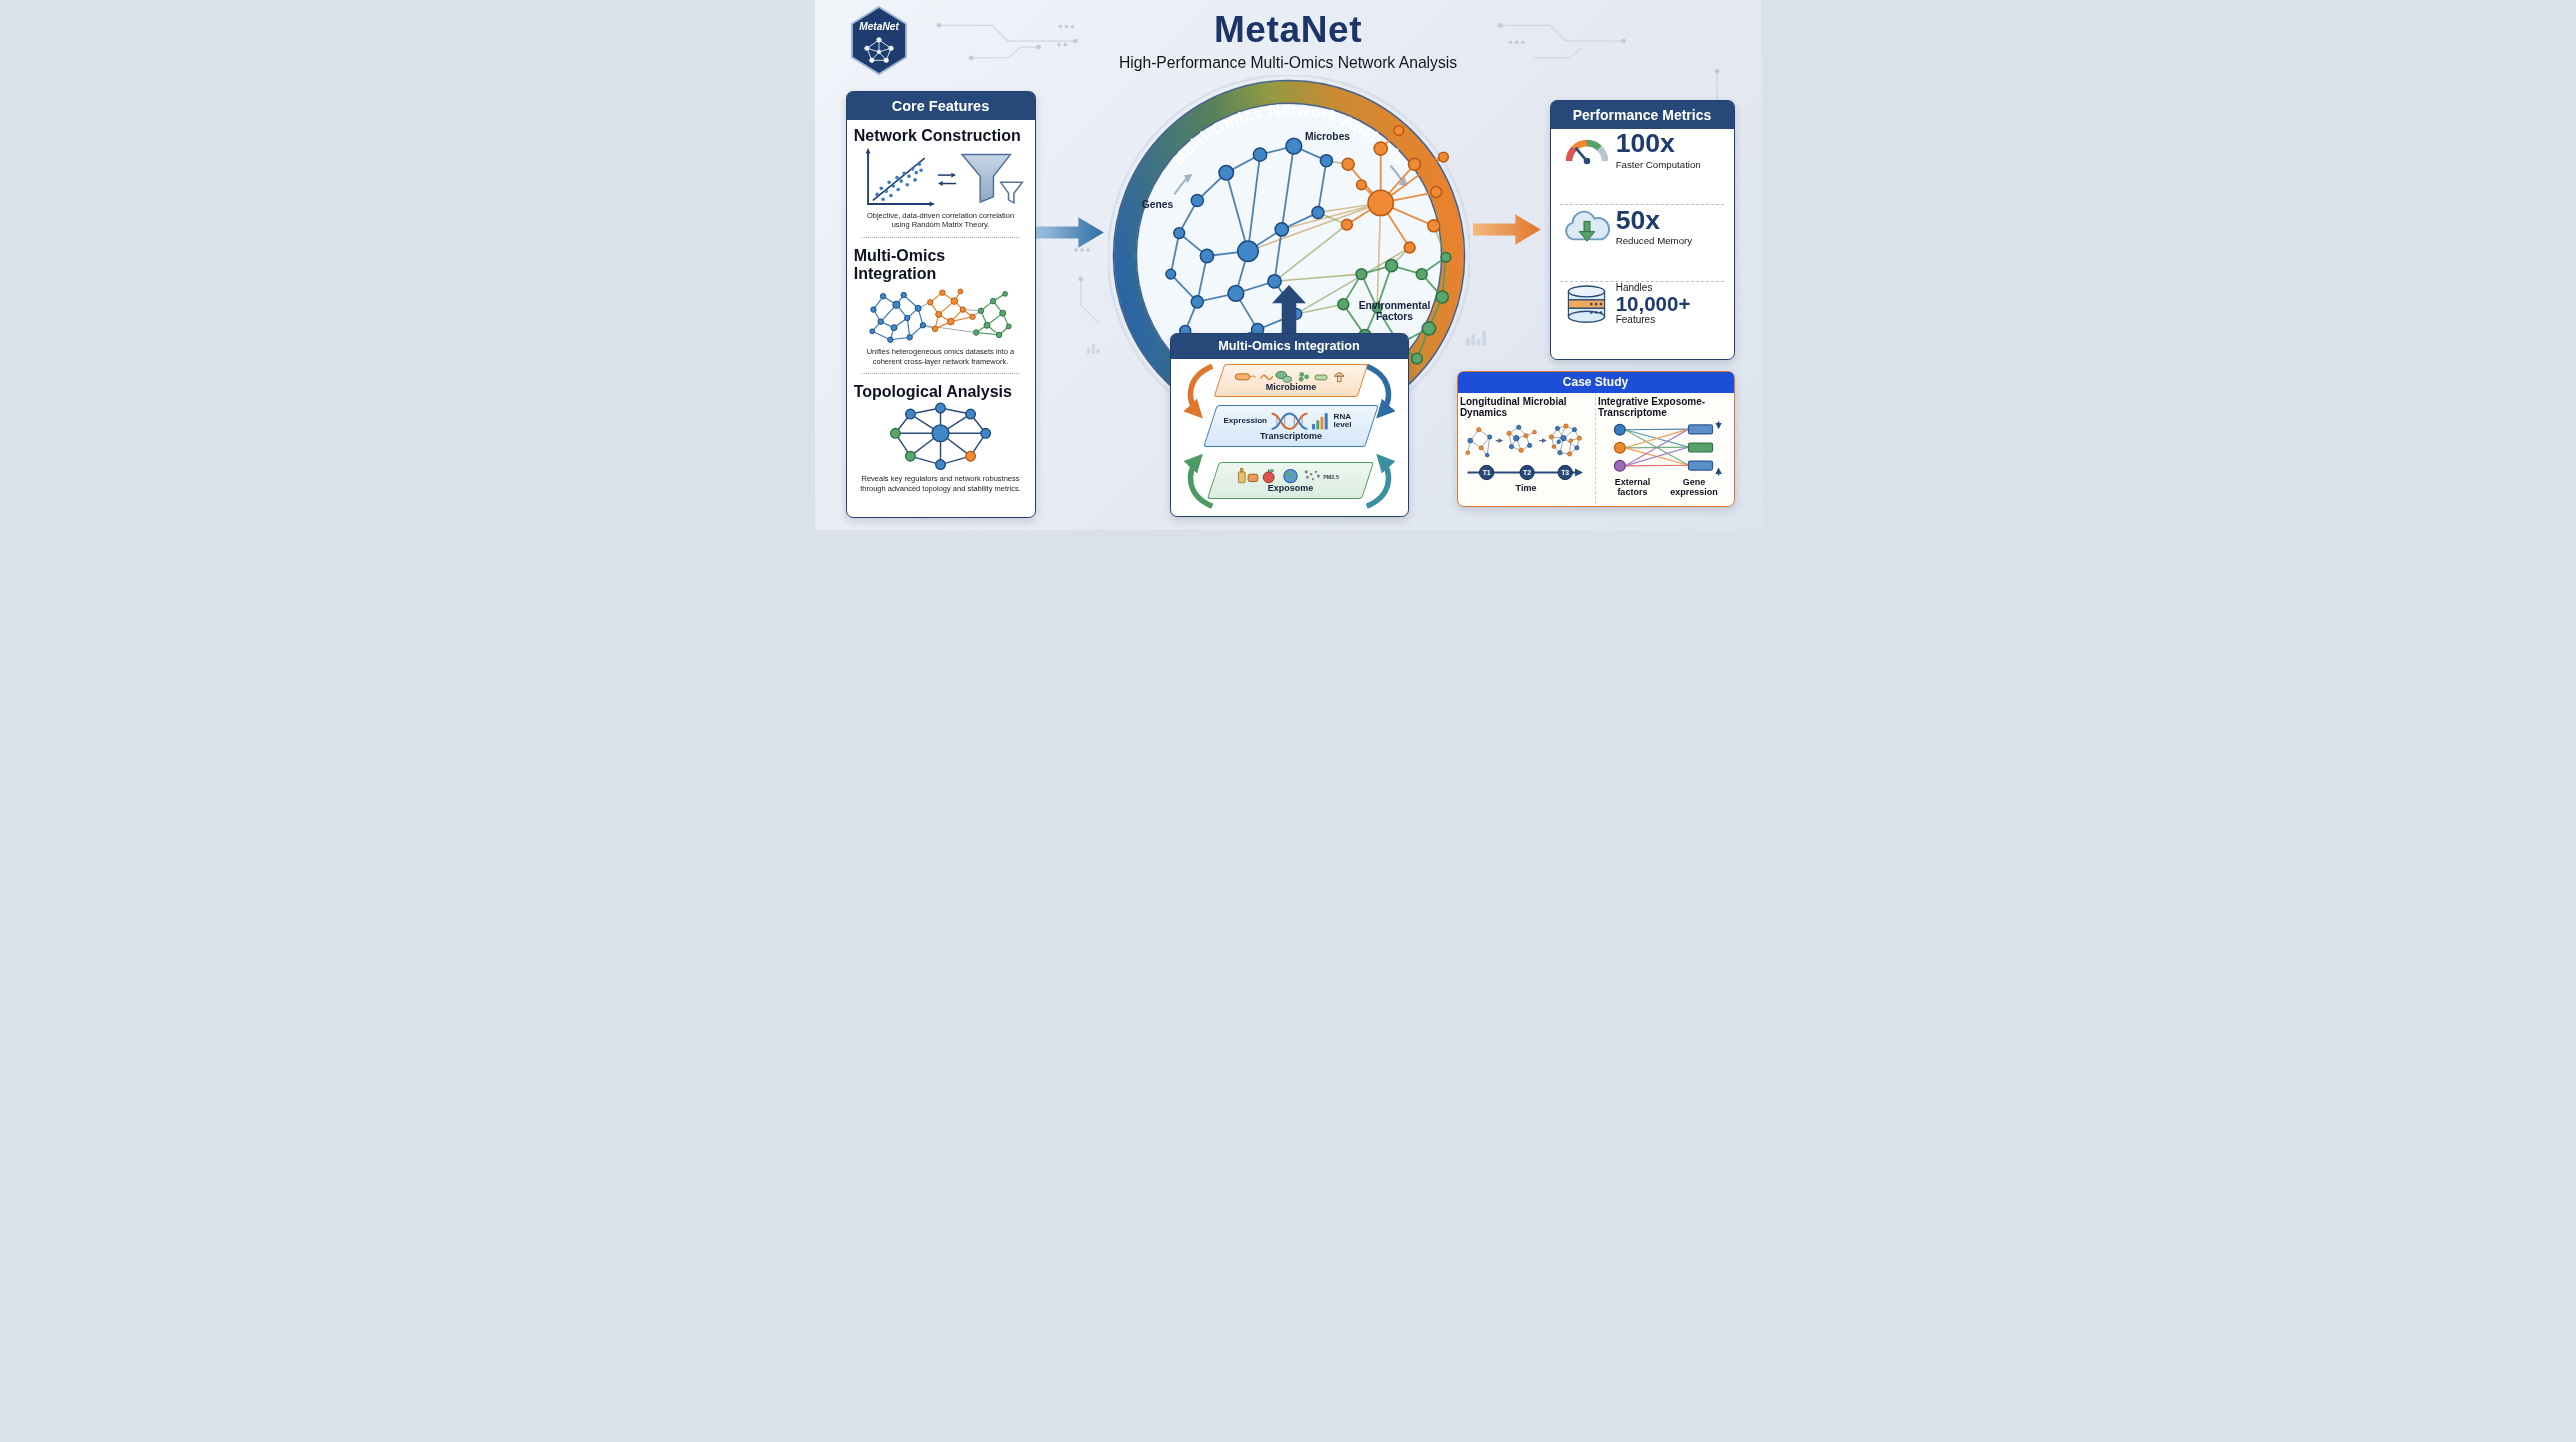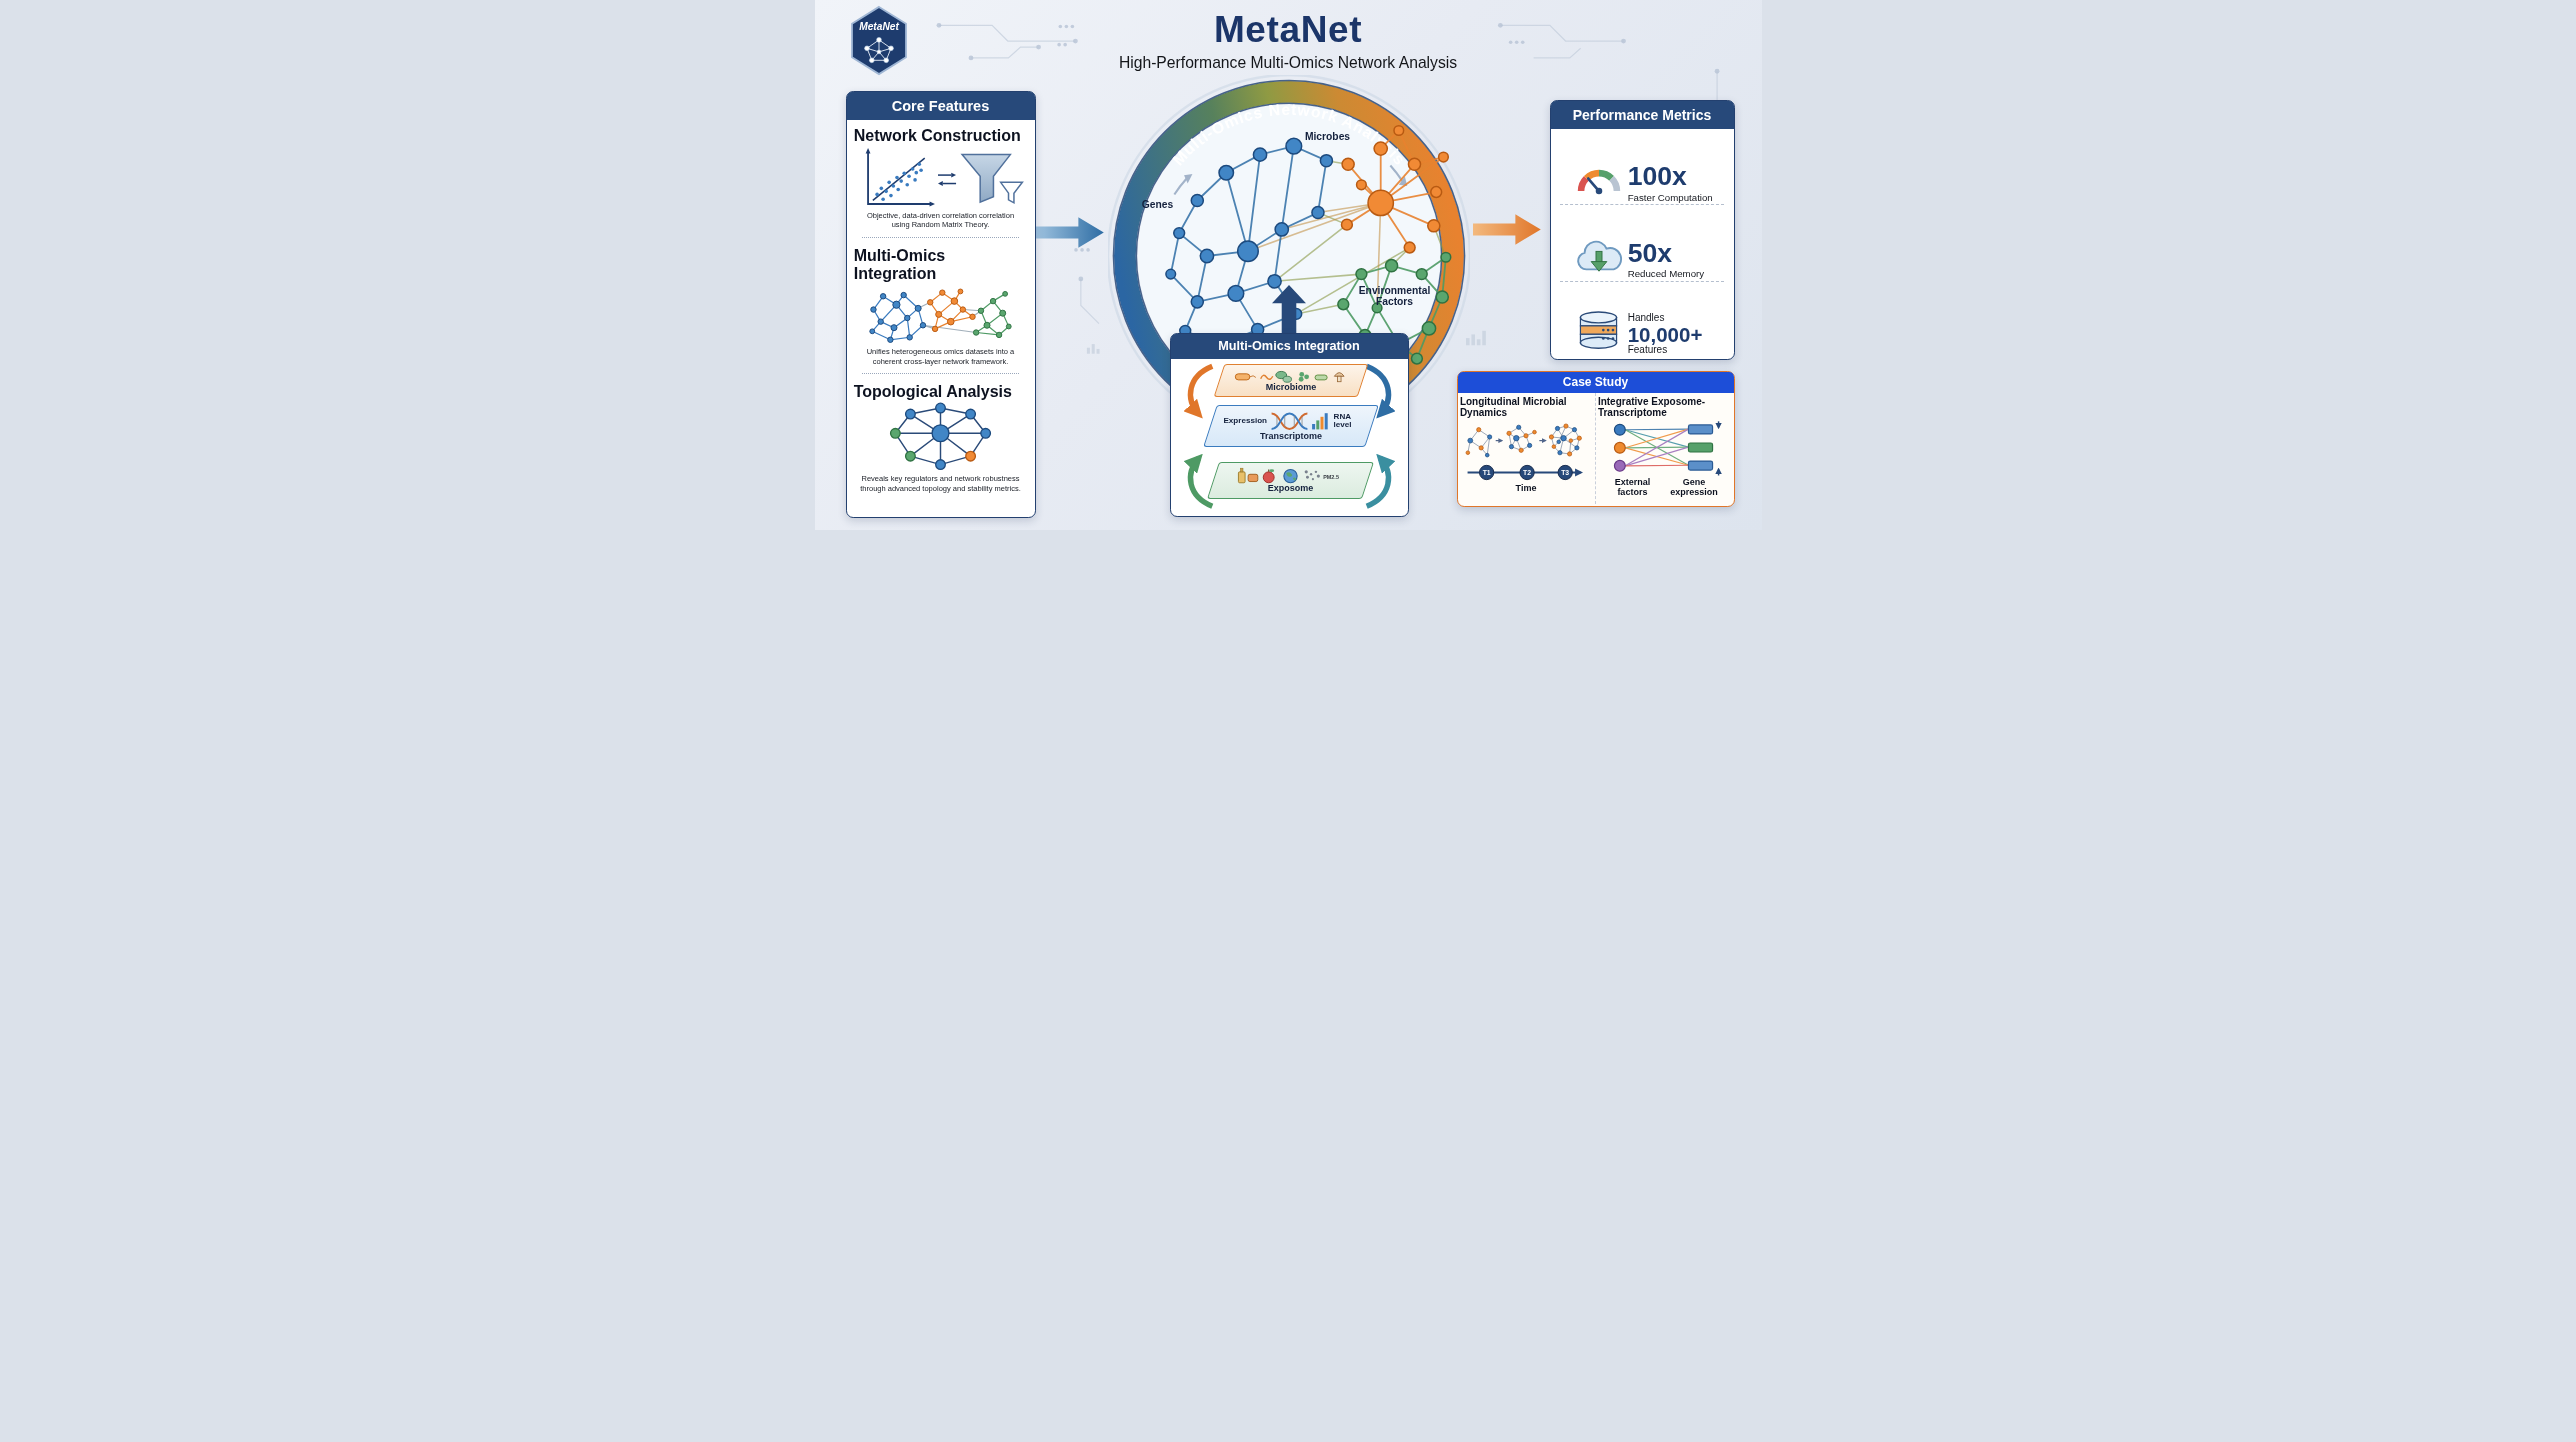--- a/index.html
+++ b/index.html
@@ -27,21 +27,21 @@
   .feat-heading { font-size:16px; font-weight:bold; color:#0d1220; margin:3.6px 0 1.2px; }
   .feat-icon { display:flex; justify-content:center; }
   .feat-desc { font-size:7.5px; line-height:1.3; text-align:center; color:#1a1e26; padding:1.2px 3.6px; }
   .dotdiv { border-top:1.2px dotted #9aa7bb; margin:5.4px 8.5px; }
 
   
   .central { position:absolute; left:293px; top:75px; width:362px; height:362px; z-index:1; }
   .net-label { position:absolute; font-weight:bold; color:#14213d; text-align:center; font-size:10.3px; line-height:1.1; }
   .lbl-genes { left:26.6px; top:124px; width:47px; }
   .lbl-microbes { left:192px; top:56px; width:56px; }
-  .lbl-env { left:251px; top:210px; width:72px; }
+  .lbl-env { left:251px; top:225px; width:72px; }
 
   
   .flow-arrow { position:absolute; z-index:2; }
   .up-arrow { position:absolute; left:457px; top:285px; z-index:4; }
 
   
   .integration { left:355px; top:333px; width:239px; height:184px; z-index:5; }
   .integration .panel-header { height:25px; line-height:25px; font-size:12.7px; }
   .int-body { position:relative; height:155px; }
   .int-arrows { position:absolute; left:0; top:0; width:100%; height:100%; }
@@ -56,21 +56,21 @@
               background:linear-gradient(#eef6f0,#dbecdf); }
   .layer-label { font-size:9px; font-weight:bold; color:#14213d; line-height:1.05; }
   .t-row { display:flex; align-items:center; gap:4.2px; }
   .t-side { font-size:8.1px; font-weight:bold; color:#14213d; line-height:1.05; }
   .rna { width:25px; }
 
   
   .perf { left:735px; top:100px; width:185px; height:260px; }
   .perf .panel-header { height:28px; line-height:28px; font-size:14px; }
   .perf-body { display:flex; flex-direction:column; height:228px; }
-  .metric { flex:1; display:flex; align-items:flex-end; padding:1.2px 4.8px 1.2px 7.2px;margin-left:12px; }
+  .metric { flex:1; display:flex; align-items:flex-start; padding:1.2px 4.8px 1.2px 7.2px; }
   .metric-icon { width:58px; display:flex; justify-content:center; }
   .metric-text { display:flex; flex-direction:column; line-height:1.05; }
   .metric-value { font-size:26.6px; font-weight:bold; color:#1e3c6e; }
   .metric-label { font-size:9.7px; color:#15181f; margin-top:1.8px; }
   .metric-value-sm { font-size:20.5px; font-weight:bold; color:#1e3c6e; }
   .metric-plain { font-size:10px; color:#15181f; }
   .dashdiv { border-top:1.2px dashed #b5bfce; margin:0 9.7px; }
 
   
   .case { left:642px; top:371px; width:278px; height:136px; border-color:#e0762a; background:#fffdf9; }

